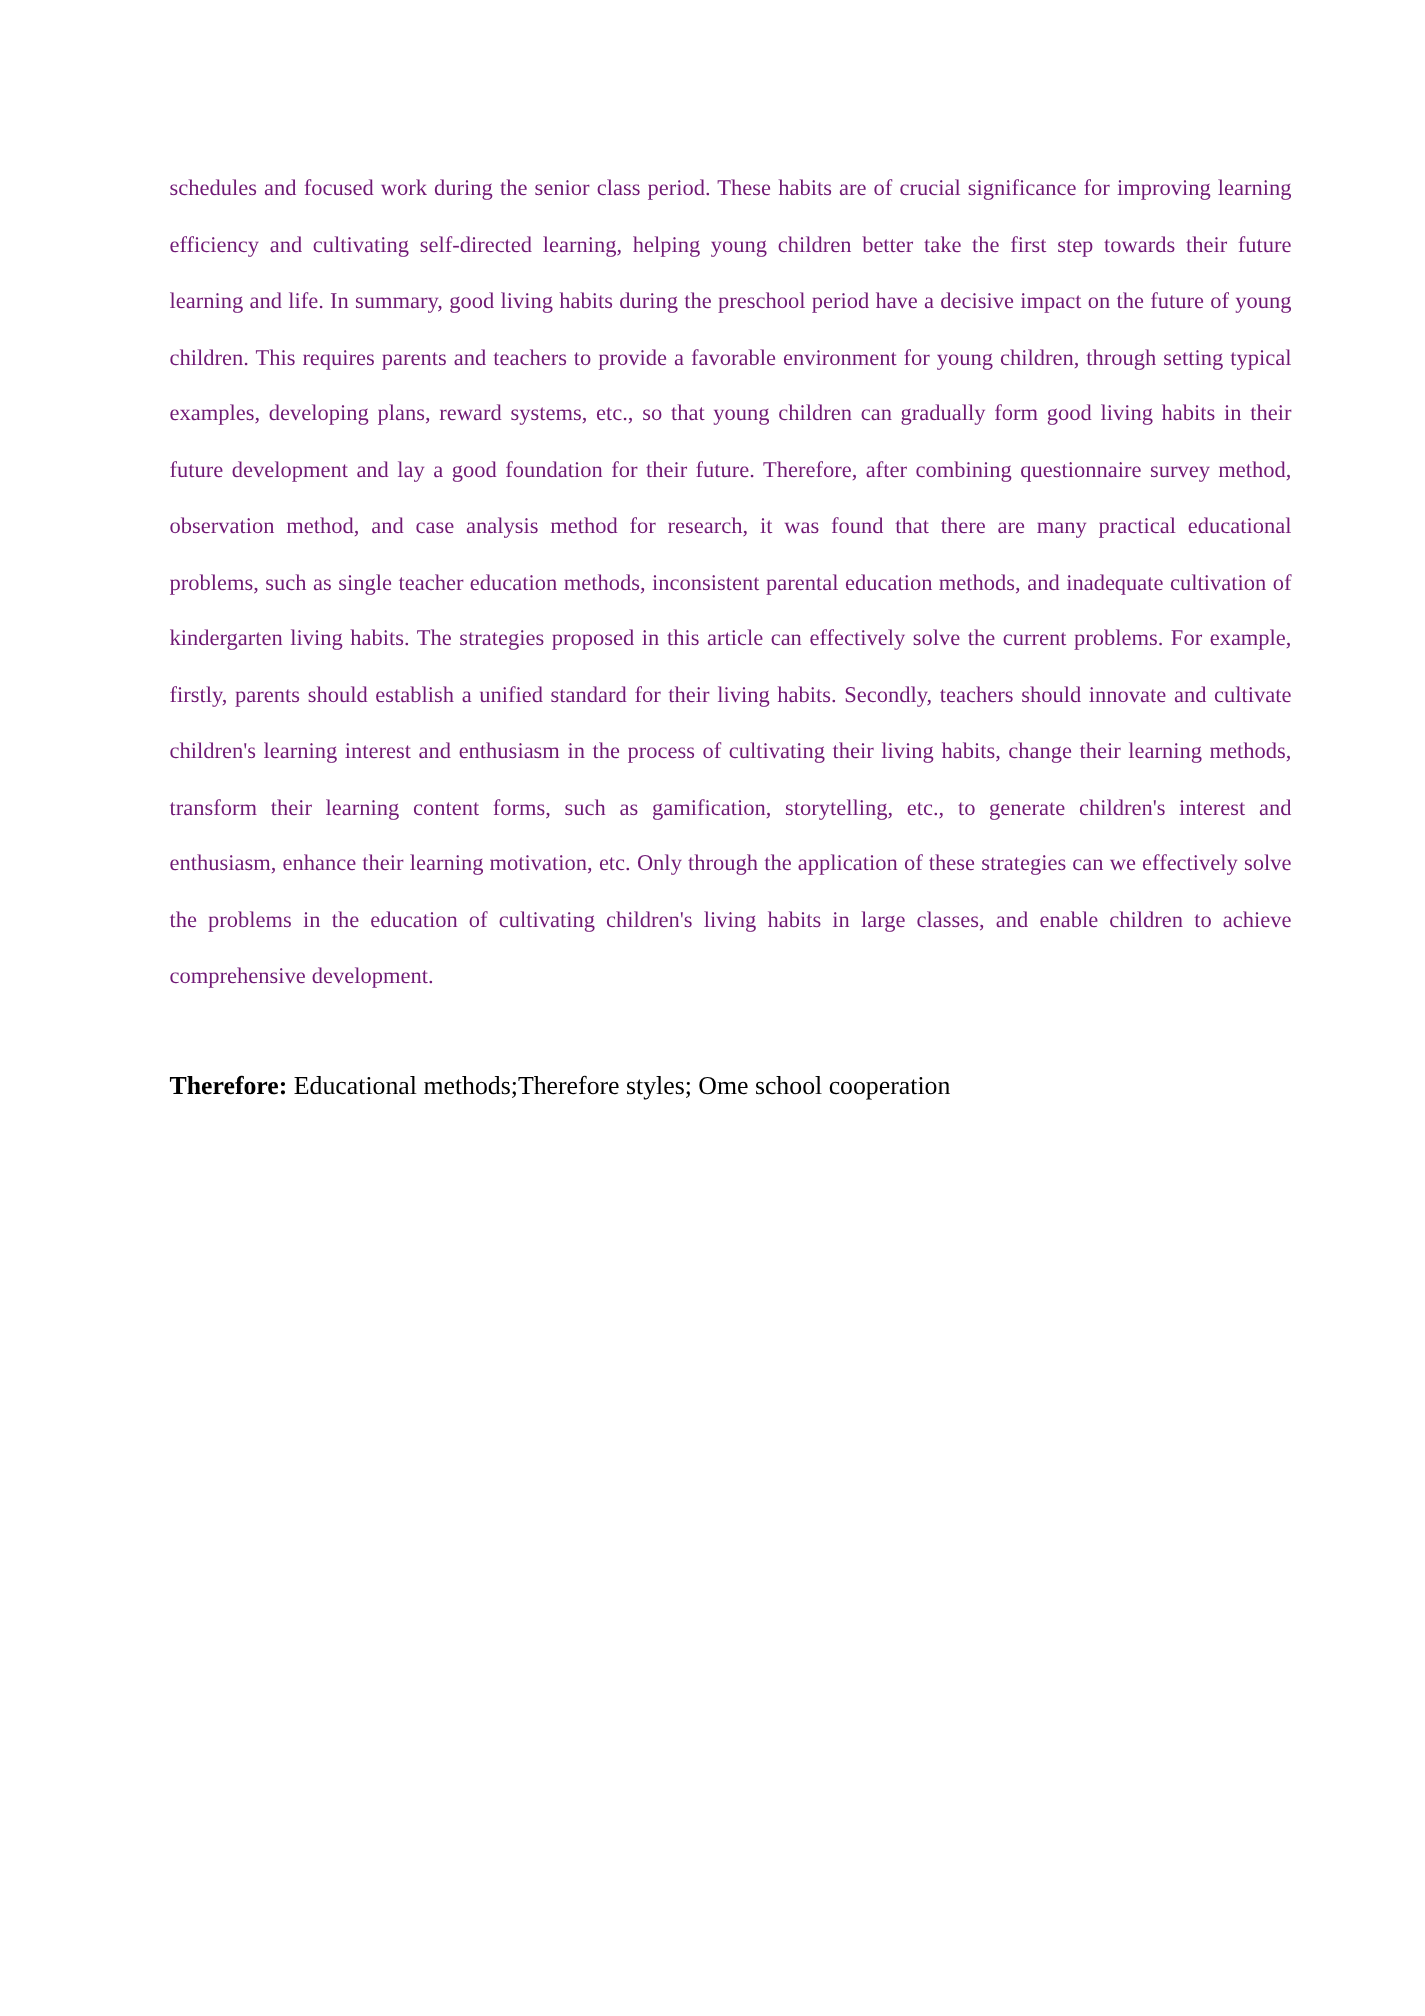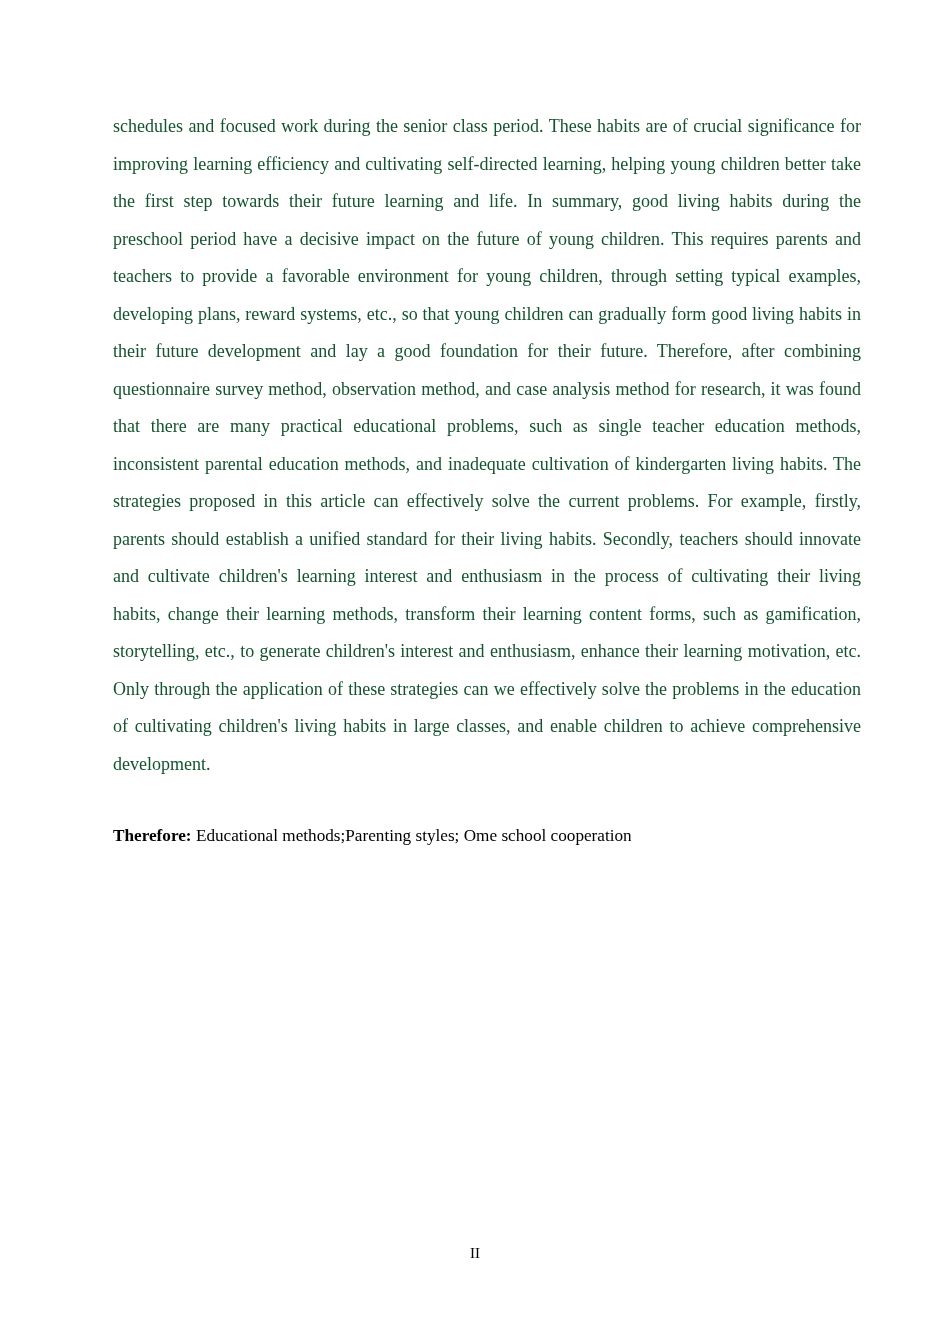--- a/index.html
+++ b/index.html
@@ -25,27 +25,27 @@
   }
 
   .content-area {
     position: absolute;
     left: 113px;
     top: 108px;
     width: 748px;
   }
 
   .body-paragraph {
-    font-size: 18px;
+    font-size: 15px;
     line-height: 37.5px;
     text-align: justify;
     text-justify: inter-word;
     margin: 0;
     padding: 0;
-    color: #14532d;
+    color: #701a75;
     hyphens: none;
     word-spacing: 0.02em;
   }
 
   .keywords-block {
     margin-top: 34px;
     font-size: 17.2px;
     line-height: 37.5px;
     text-align: left;
     color: #000000;
@@ -73,22 +73,19 @@
 </head>
 <body>
 
 <div class="page">
 
   <div class="content-area">
 
     <p class="body-paragraph">schedules and focused work during the senior class period. These habits are of crucial significance for improving learning efficiency and cultivating self-directed learning, helping young children better take the first step towards their future learning and life. In summary, good living habits during the preschool period have a decisive impact on the future of young children. This requires parents and teachers to provide a favorable environment for young children, through setting typical examples, developing plans, reward systems, etc., so that young children can gradually form good living habits in their future development and lay a good foundation for their future. Therefore, after combining questionnaire survey method, observation method, and case analysis method for research, it was found that there are many practical educational problems, such as single teacher education methods, inconsistent parental education methods, and inadequate cultivation of kindergarten living habits. The strategies proposed in this article can effectively solve the current problems. For example, firstly, parents should establish a unified standard for their living habits. Secondly, teachers should innovate and cultivate children's learning interest and enthusiasm in the process of cultivating their living habits, change their learning methods, transform their learning content forms, such as gamification, storytelling, etc., to generate children's interest and enthusiasm, enhance their learning motivation, etc. Only through the application of these strategies can we effectively solve the problems in the education of cultivating children's living habits in large classes, and enable children to achieve comprehensive development.</p>
 
     <p class="keywords-block">
-      <span class="keywords-label">Therefore:</span><span class="keywords-value"> Educational methods;Parenting styles; Ome school cooperation</span>
+      <span class="keywords-label">Therefore:</span><span class="keywords-value"> Educational methods;Therefore styles; Ome school cooperation</span>
     </p>
 
   </div>
 
-  <div class="page-footer">
-    <span>II</span>
-  </div>
 
 </div>
 
 </body></html>

